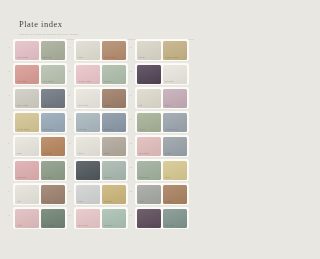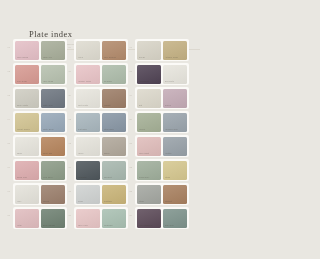--- a/index.html
+++ b/index.html
@@ -12,21 +12,21 @@
     background: #e9e7e1;
     font-family: "Liberation Serif", serif;
     overflow: hidden;
     position: relative;
   }
   .page {
     width: 200px;
     height: 256px;
     position: relative;
     box-sizing: border-box;
-    padding: 16px;
+    padding: 6px;
   }
   .header {
     padding: 13px 12px 0 13px;
   }
   .page-title {
     font-family: "Liberation Serif", serif;
     font-size: 8.5px;
     letter-spacing: 0.5px;
     color: #4a4640;
     margin: 0 0 4px 0;

